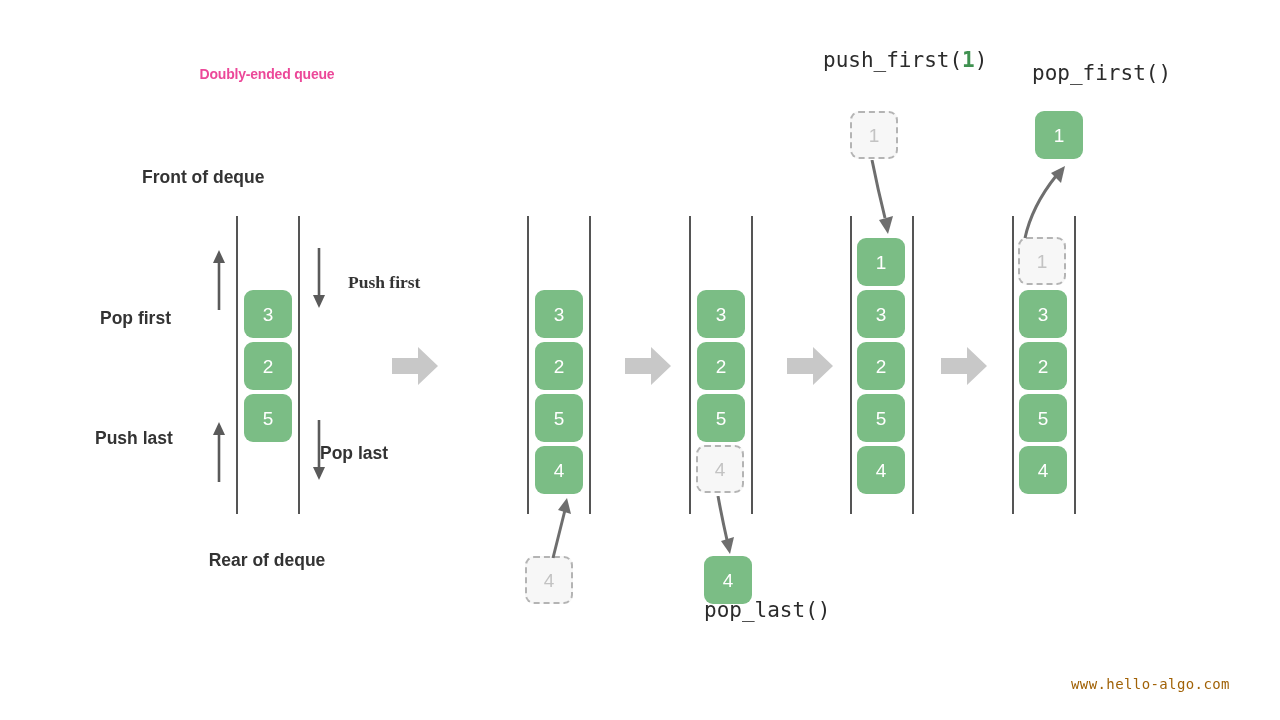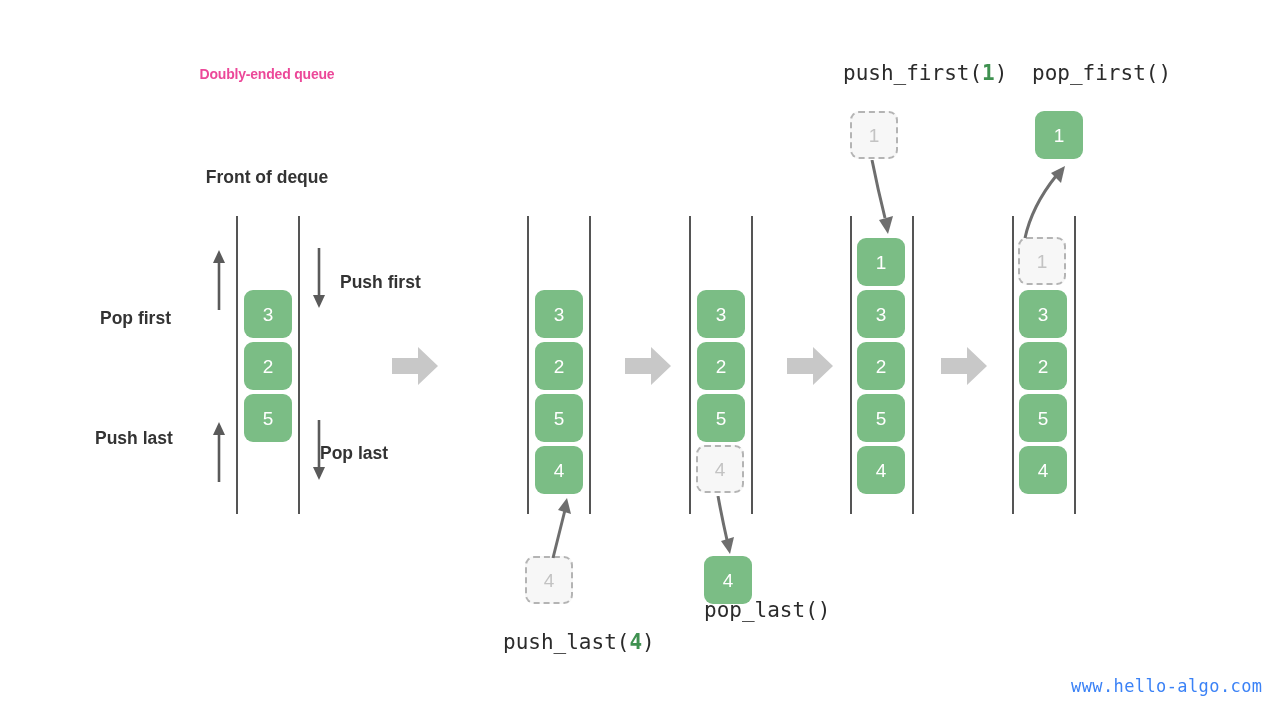--- a/index.html
+++ b/index.html
@@ -43,22 +43,22 @@
     font-family: "DejaVu Sans Mono", "Liberation Mono", monospace;
     font-size: 21px;
     line-height: 26px;
     color: #2b2b2b;
     white-space: nowrap;
   }
   .mono .arg { color: #3f9150; font-weight: bold; }
   .watermark {
     position: absolute;
     font-family: "DejaVu Sans Mono", "Liberation Mono", monospace;
-    font-size: 17px;
-    color: #3b82f6;
+    font-size: 14px;
+    color: #a16207;
     letter-spacing: 0.4px;
     white-space: nowrap;
   }
 
   
   .rail {
     position: absolute;
     width: 2px;
     background: #555555;
   }
@@ -96,24 +96,25 @@
   
   .motion { position: absolute; }
 </style>
 </head>
 <body>
 
 <div id="stage">
 
   <div class="title" style="left:142px; top:54px; width:250px;">Doubly-ended queue</div>
 
-  <div class="anno" style="left:142px; top:167px; width:250px; text-align:center;">Front of deque</div>
+  <div class="anno" style="left:142px; top:167px; width:250px; text-align:left;">Front of deque</div>
+  <div class="anno" style="left:142px; top:550px; width:250px; text-align:center;">Rear of deque</div>
 
   <div class="anno" style="left:100px; top:272px;margin-top:36px;">Pop first</div>
-  <div class="anno" style="left:340px; top:272px;">Push first</div>
+  <div class="anno" style="left:348px; top:272px;font-family:Liberation Serif, serif;">Push first</div>
   <div class="anno" style="left:95px; top:428px;">Push last</div>
   <div class="anno" style="left:320px; top:443px;text-align:center;">Pop last</div>
 
   <svg class="thin-arrow" style="left:208px; top:248px;" width="22" height="62" viewBox="0 0 22 62">
     <line x1="11" y1="62" x2="11" y2="12" stroke="#5a5a5a" stroke-width="2.6"></line>
     <path d="M11 2 L17 15 L5 15 Z" fill="#5a5a5a"></path>
   </svg>
 
   <svg class="thin-arrow" style="left:308px; top:248px;" width="22" height="62" viewBox="0 0 22 62">
     <line x1="11" y1="0" x2="11" y2="50" stroke="#5a5a5a" stroke-width="2.6"></line>
@@ -195,28 +196,25 @@
   <div class="box solid" style="left:1019px; top:290px;">3</div>
   <div class="box solid" style="left:1019px; top:342px;">2</div>
   <div class="box solid" style="left:1019px; top:394px;">5</div>
   <div class="box solid" style="left:1019px; top:446px;">4</div>
   <div class="box solid" style="left:1035px; top:111px;">1</div>
   <svg class="motion" style="left:1018px; top:158px;" width="60" height="82" viewBox="0 0 60 82">
     <path d="M7 80 Q14 48 38 18" stroke="#6e6e6e" stroke-width="3" fill="none"></path>
     <path d="M47 8 L43 25 L33 15 Z" fill="#6e6e6e"></path>
   </svg>
 
-  <div class="mono" style="left:823px; top:60px;margin-left:20px;">
+  <div class="mono" style="left:823px; top:47px;">
     <span>push_first(</span><span class="arg">1</span><span>)</span>
   </div>
   <div class="mono" style="left:1032px; top:60px;">
     <span>pop_first()</span>
   </div>
-  <div class="mono" style="left:503px; top:629px;">
-    <span>push_last(</span><span class="arg">4</span><span>)</span>
-  </div>
   <div class="mono" style="left:704px; top:597px;">
     <span>pop_last()</span>
   </div>
 
   <div class="watermark" style="left:1071px; top:676px;">www.hello-algo.com</div>
 
 </div>
 
 </body></html>

